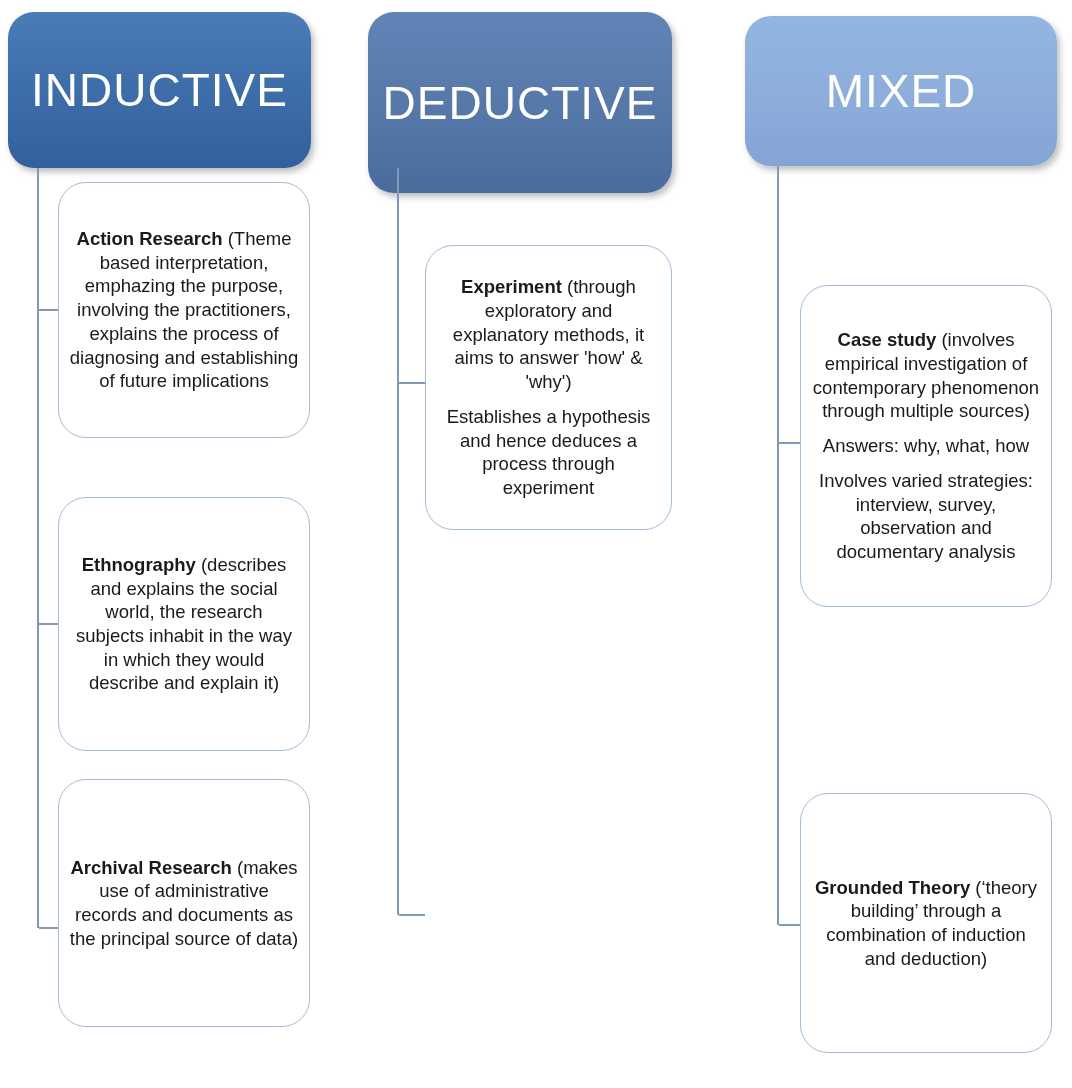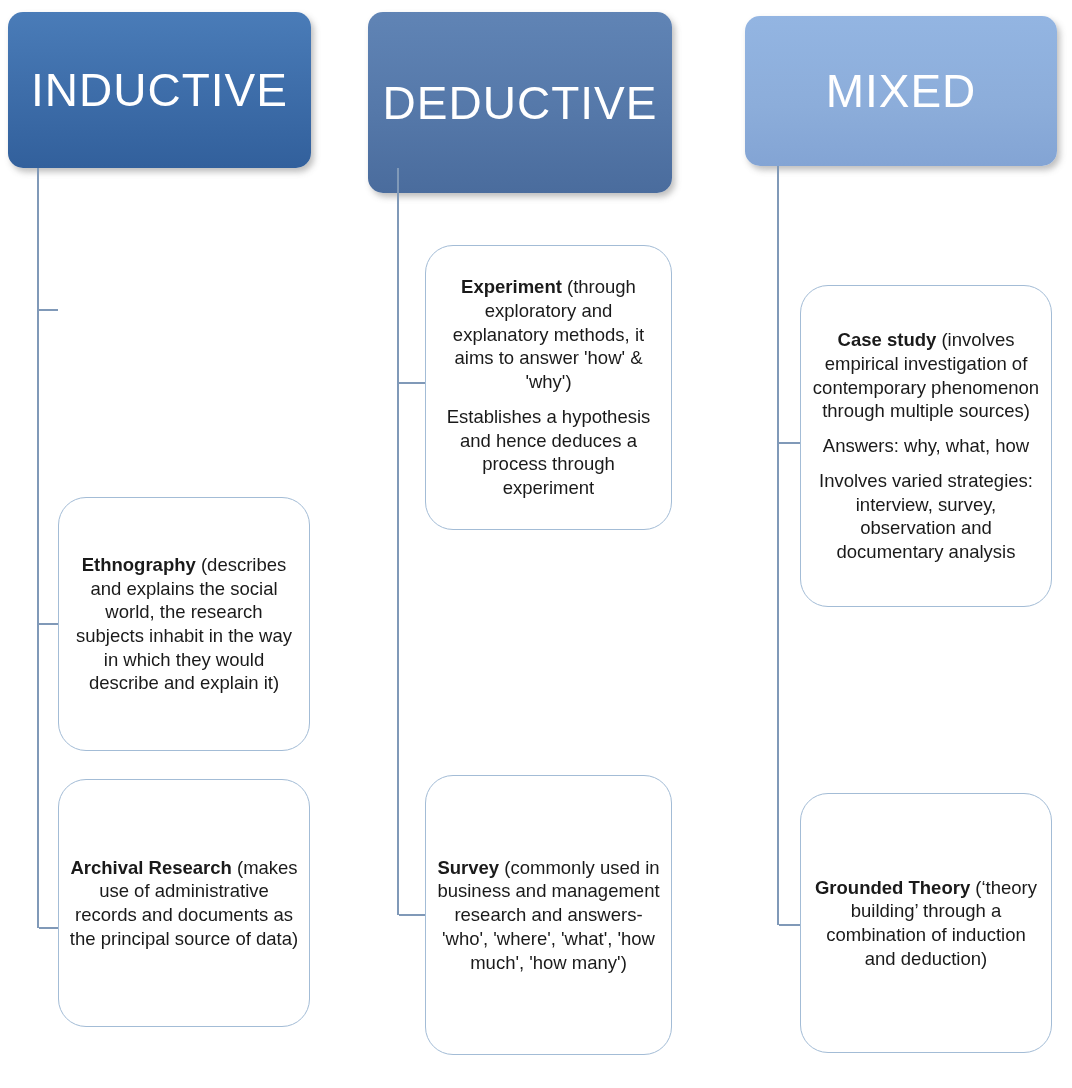--- a/index.html
+++ b/index.html
@@ -24,21 +24,21 @@
     width: 1072px;
     height: 1088px;
     background: #ffffff;
     font-family: "Liberation Sans", sans-serif;
     color: var(--body-text);
     overflow: hidden;
   }
   
   .header {
     position: absolute;
-    border-radius: 15px;
+    border-radius: 26px;
     display: flex;
     align-items: center;
     justify-content: center;
     color: var(--header-text);
     font-size: 46px;
     letter-spacing: 1px;
     font-weight: 400;
     box-shadow: 3px 4px 6px rgba(110,110,110,0.45);
   }
   .h1 {
@@ -96,38 +96,38 @@
 <body>
 
 <div class="canvas">
 
   <div class="header h1">INDUCTIVE</div>
   <div class="trunk t1"></div>
   <div class="stub s11"></div>
   <div class="stub s12"></div>
   <div class="stub s13"></div>
 
+  <div class="cbox b11">
+    <p><b>Action Research</b><span> (Theme based interpretation, emphazing the purpose, involving the practitioners, explains the process of diagnosing and establishing of future implications</span></p>
+  </div>
   <div class="cbox b12">
     <p><b>Ethnography</b><span> (describes and explains the social world, the research subjects inhabit in the way in which they would describe and explain it)</span></p>
   </div>
   <div class="cbox b13">
     <p><b>Archival Research</b><span> (makes use of administrative records and documents as the principal source of data)</span></p>
   </div>
 
   <div class="header h2">DEDUCTIVE</div>
   <div class="trunk t2"></div>
   <div class="stub s21"></div>
   <div class="stub s22"></div>
 
   <div class="cbox b21">
     <p><b>Experiment</b><span> (through exploratory and explanatory methods, it aims to answer 'how' &amp; 'why')</span></p>
     <p><span>Establishes a hypothesis and hence deduces a process through experiment</span></p>
-  </div>
-  <div class="cbox b22">
-    <p><b>Survey</b><span> (commonly used in business and management research and answers- 'who', 'where', 'what', 'how much', 'how many')</span></p>
   </div>
 
   <div class="header h3">MIXED</div>
   <div class="trunk t3"></div>
   <div class="stub s31"></div>
   <div class="stub s32"></div>
 
   <div class="cbox b32">
     <p><b>Grounded Theory</b><span> (‘theory building’ through a combination of induction and deduction)</span></p>
   </div>

